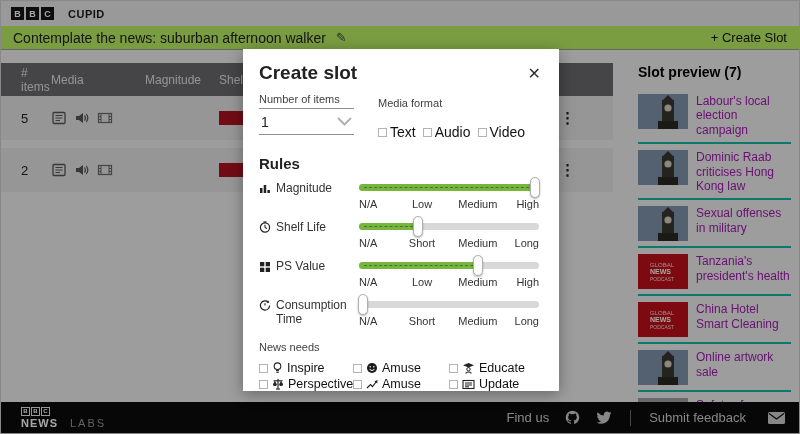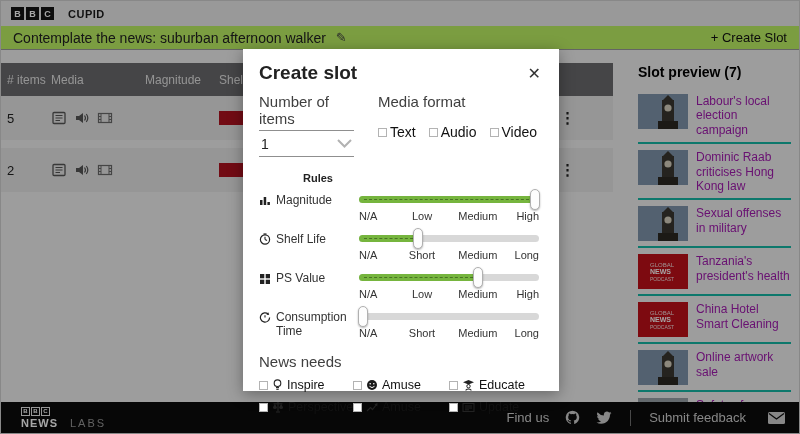--- a/index.html
+++ b/index.html
@@ -15,21 +15,21 @@
 
   .titlebar { position:absolute; top:25px; left:0; right:0; height:24px; background:#bef264; border-bottom:1px solid #9a9a9a; display:flex; align-items:center; padding:0 12px; }
   .doc-title { font-size:14px; color:#222; }
   .edit-icon { margin-left:10px; font-size:13px; color:#444; cursor:pointer; }
   .create-slot-btn { margin-left:auto; font-size:13px; color:#111; cursor:pointer; }
 
   
   .content { position:absolute; top:50px; left:0; right:0; bottom:31px; }
   .slot-table { position:absolute; left:0; top:12px; width:612px; }
   .thead { height:33px; background:#6a6a6d; display:flex; align-items:center; color:#e3e3e3; font-size:12px; }
-  .col-items { width:50px; padding-left:6px; flex:none; }
+  .col-items { width:50px; padding-left:20px; flex:none; }
   .col-media { width:94px; flex:none; }
   .col-mag { width:74px; flex:none; }
   .col-shelf { flex:1; }
   .trow { height:44px; background:#e6e6e6; display:flex; align-items:center; }
   .trow + .trow { margin-top:8px; }
   .num { font-size:13px; color:#222; }
   .media-icons { display:flex; gap:7px; align-items:center; }
   .bar { width:60px; height:14px; background:#c9c9c9; overflow:hidden; }
   .bar-fill { height:100%; background:#2268b5; }
   .f52 { width:52%; } .f0 { width:0; }
@@ -59,45 +59,45 @@
   .f-gap { margin-left:22px; }
 
   
   .overlay { position:absolute; inset:0; background:rgba(0,0,0,0.35); z-index:40; }
   .modal { position:absolute; left:242px; top:48px; width:316px; height:342px; background:#fff; z-index:60; box-shadow:0 3px 14px rgba(0,0,0,0.35); padding:13px 16px; }
   .modal-title { font-size:19px; font-weight:bold; color:#222; }
   .modal-close { position:absolute; top:15px; right:18px; font-size:16px; color:#333; cursor:pointer; }
 
   .form-row { display:flex; margin-top:9px; }
   .noi { width:95px; }
-  .field-label { font-size:15px; color:#3f3f3f; }
+  .field-label { font-size:11px; color:#3f3f3f; }
   .noi .field-label { display:block; padding-bottom:3px; border-bottom:1px solid #8f8f8f; }
   .noi-select { display:flex; justify-content:space-between; align-items:center; height:26px; border-bottom:1px solid #8f8f8f; font-size:14px; color:#222; padding:0 2px; cursor:pointer; }
   .mf { margin-left:24px; }
-  .mf-options { display:flex; gap:13px; margin-top:13px; }
+  .mf-options { display:flex; gap:7px; margin-top:13px; }
   .cb { width:9px; height:9px; border:1px solid #b3b3b3; background:#fff; flex:none; cursor:pointer; }
   .opt { display:flex; align-items:center; gap:3px; font-size:14px; color:#111; }
 
-  .rules-heading { font-size:11px; font-weight:bold; color:#222; margin-top:15px;margin-left:44px; }
+  .rules-heading { font-size:15px; font-weight:bold; color:#222; margin-top:15px; }
 
   .slider-row { display:flex; margin-top:9px; }
   .slider-label { width:100px; flex:none; font-size:12px; color:#333; display:flex; gap:5px; align-items:flex-start; line-height:1.15; padding-top:1px; }
   .slider-wrap { flex:1; padding-right:4px; }
   .track { position:relative; height:7px; border-radius:4px; background:#d8d8d8; margin-top:3px; cursor:pointer; }
   .fill { position:absolute; left:0; top:0; bottom:0; border-radius:4px; background:#76b53e; }
   .w100 { width:100%; } .w66 { width:66%; } .w33 { width:33%; }
   .dash { position:absolute; left:5px; right:5px; top:3px; border-top:1px dashed rgba(35,60,15,0.55); }
   .sthumb { position:absolute; top:-7px; width:10px; height:21px; background:#fdfdfd; border:1px solid #b0b0b0; border-radius:5px; box-shadow:0 1px 2px rgba(0,0,0,0.3); transform:translateX(-50%); cursor:pointer; }
   .p0 { left:4px; } .p33 { left:33%; } .p66 { left:66%; } .p100 { left:calc(100% - 4px); }
   .ticks { position:relative; height:13px; margin-top:7px; font-size:11px; color:#333; }
   .tick { position:absolute; top:0; transform:translateX(-50%); white-space:nowrap; }
   .t0 { left:0; transform:none; } .t1 { left:35%; } .t2 { left:66%; } .t3 { left:auto; right:0; transform:none; }
 
   .nn-label { margin-top:13px; }
-  .nn-grid { display:grid; grid-template-columns:94px 96px auto; row-gap:8px; margin-top:8px; }
+  .nn-grid { display:grid; grid-template-columns:94px 96px auto; row-gap:2px; margin-top:8px; }
   .nn-opt { display:flex; align-items:center; gap:4px; font-size:12.5px; color:#111; }
   .icon { display:inline-flex; flex:none; }
 </style>
 </head>
 <body>
 
 <div class="app">
 
   <div class="topbar">
     <div class="bbc-blocks">

